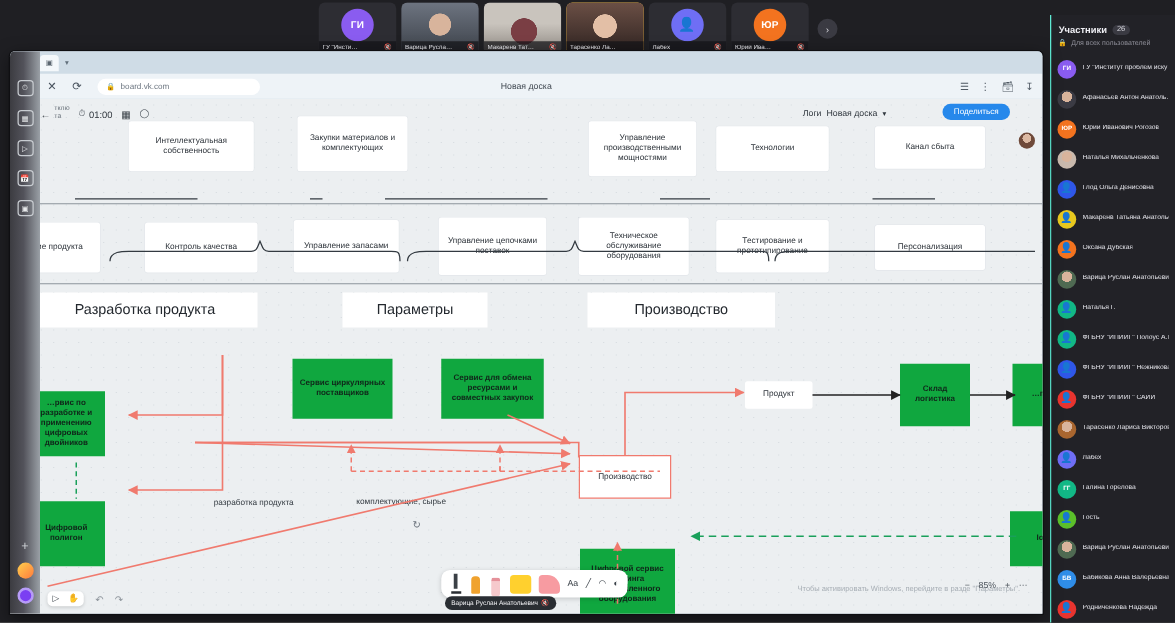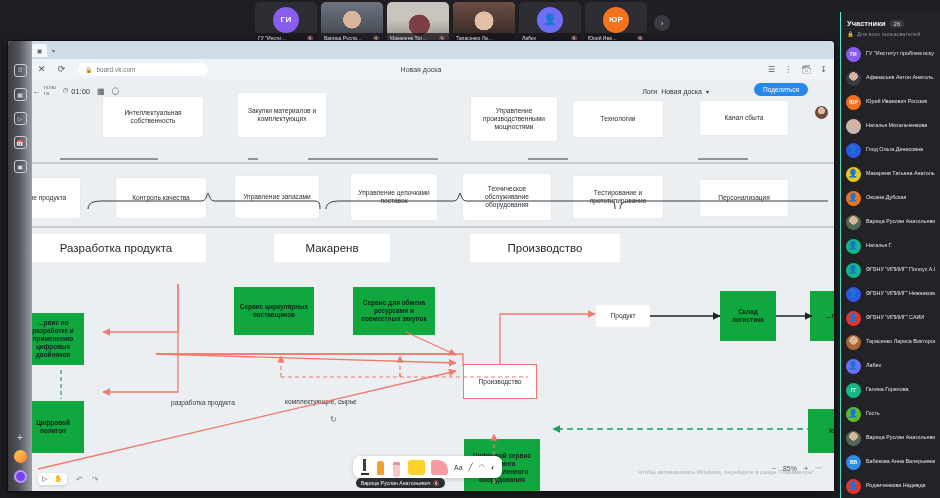--- a/index.html
+++ b/index.html
@@ -543,21 +543,21 @@
 
       <div class="node" style="left:-6px;top:99px;width:78px;height:40px;">…ение продукта</div>
       <div class="node" style="left:108px;top:99px;width:90px;height:40px;">Контроль качества</div>
       <div class="node" style="left:227px;top:97px;width:84px;height:42px;">Управление запасами</div>
       <div class="node" style="left:343px;top:95px;width:86px;height:46px;">Управление цепочками поставок</div>
       <div class="node" style="left:455px;top:95px;width:88px;height:46px;">Техническое обслуживание оборудования</div>
       <div class="node" style="left:565px;top:97px;width:90px;height:42px;">Тестирование и прототипирование</div>
       <div class="node" style="left:692px;top:101px;width:88px;height:36px;">Персонализация</div>
 
       <div class="hdr" style="left:18px;top:155px;width:180px;height:28px;">Разработка продукта</div>
-      <div class="hdr" style="left:266px;top:155px;width:116px;height:28px;">Макаренв</div>
+      <div class="hdr" style="left:266px;top:155px;width:116px;height:28px;">Параметры</div>
       <div class="hdr" style="left:462px;top:155px;width:150px;height:28px;">Производство</div>
 
       <div class="gnode" style="left:14px;top:234px;width:62px;height:52px;">…рвис по разработке и применению цифровых двойников</div>
       <div class="gnode" style="left:14px;top:322px;width:62px;height:52px;">Цифровой полигон</div>
       <div class="gnode" style="left:226px;top:208px;width:80px;height:48px;">Сервис циркулярных поставщиков</div>
       <div class="gnode" style="left:345px;top:208px;width:82px;height:48px;">Сервис для обмена ресурсами и совместных закупок</div>
       <div class="gnode" style="left:712px;top:212px;width:56px;height:50px;">Склад логистика</div>
       <div class="gnode" style="left:802px;top:212px;width:56px;height:50px;">…персо</div>
       <div class="gnode" style="left:800px;top:330px;width:52px;height:44px;">IoT</div>
       <div class="gnode" style="left:456px;top:360px;width:76px;height:58px;">Цифровой сервис шеринга промышленного оборудования</div>

